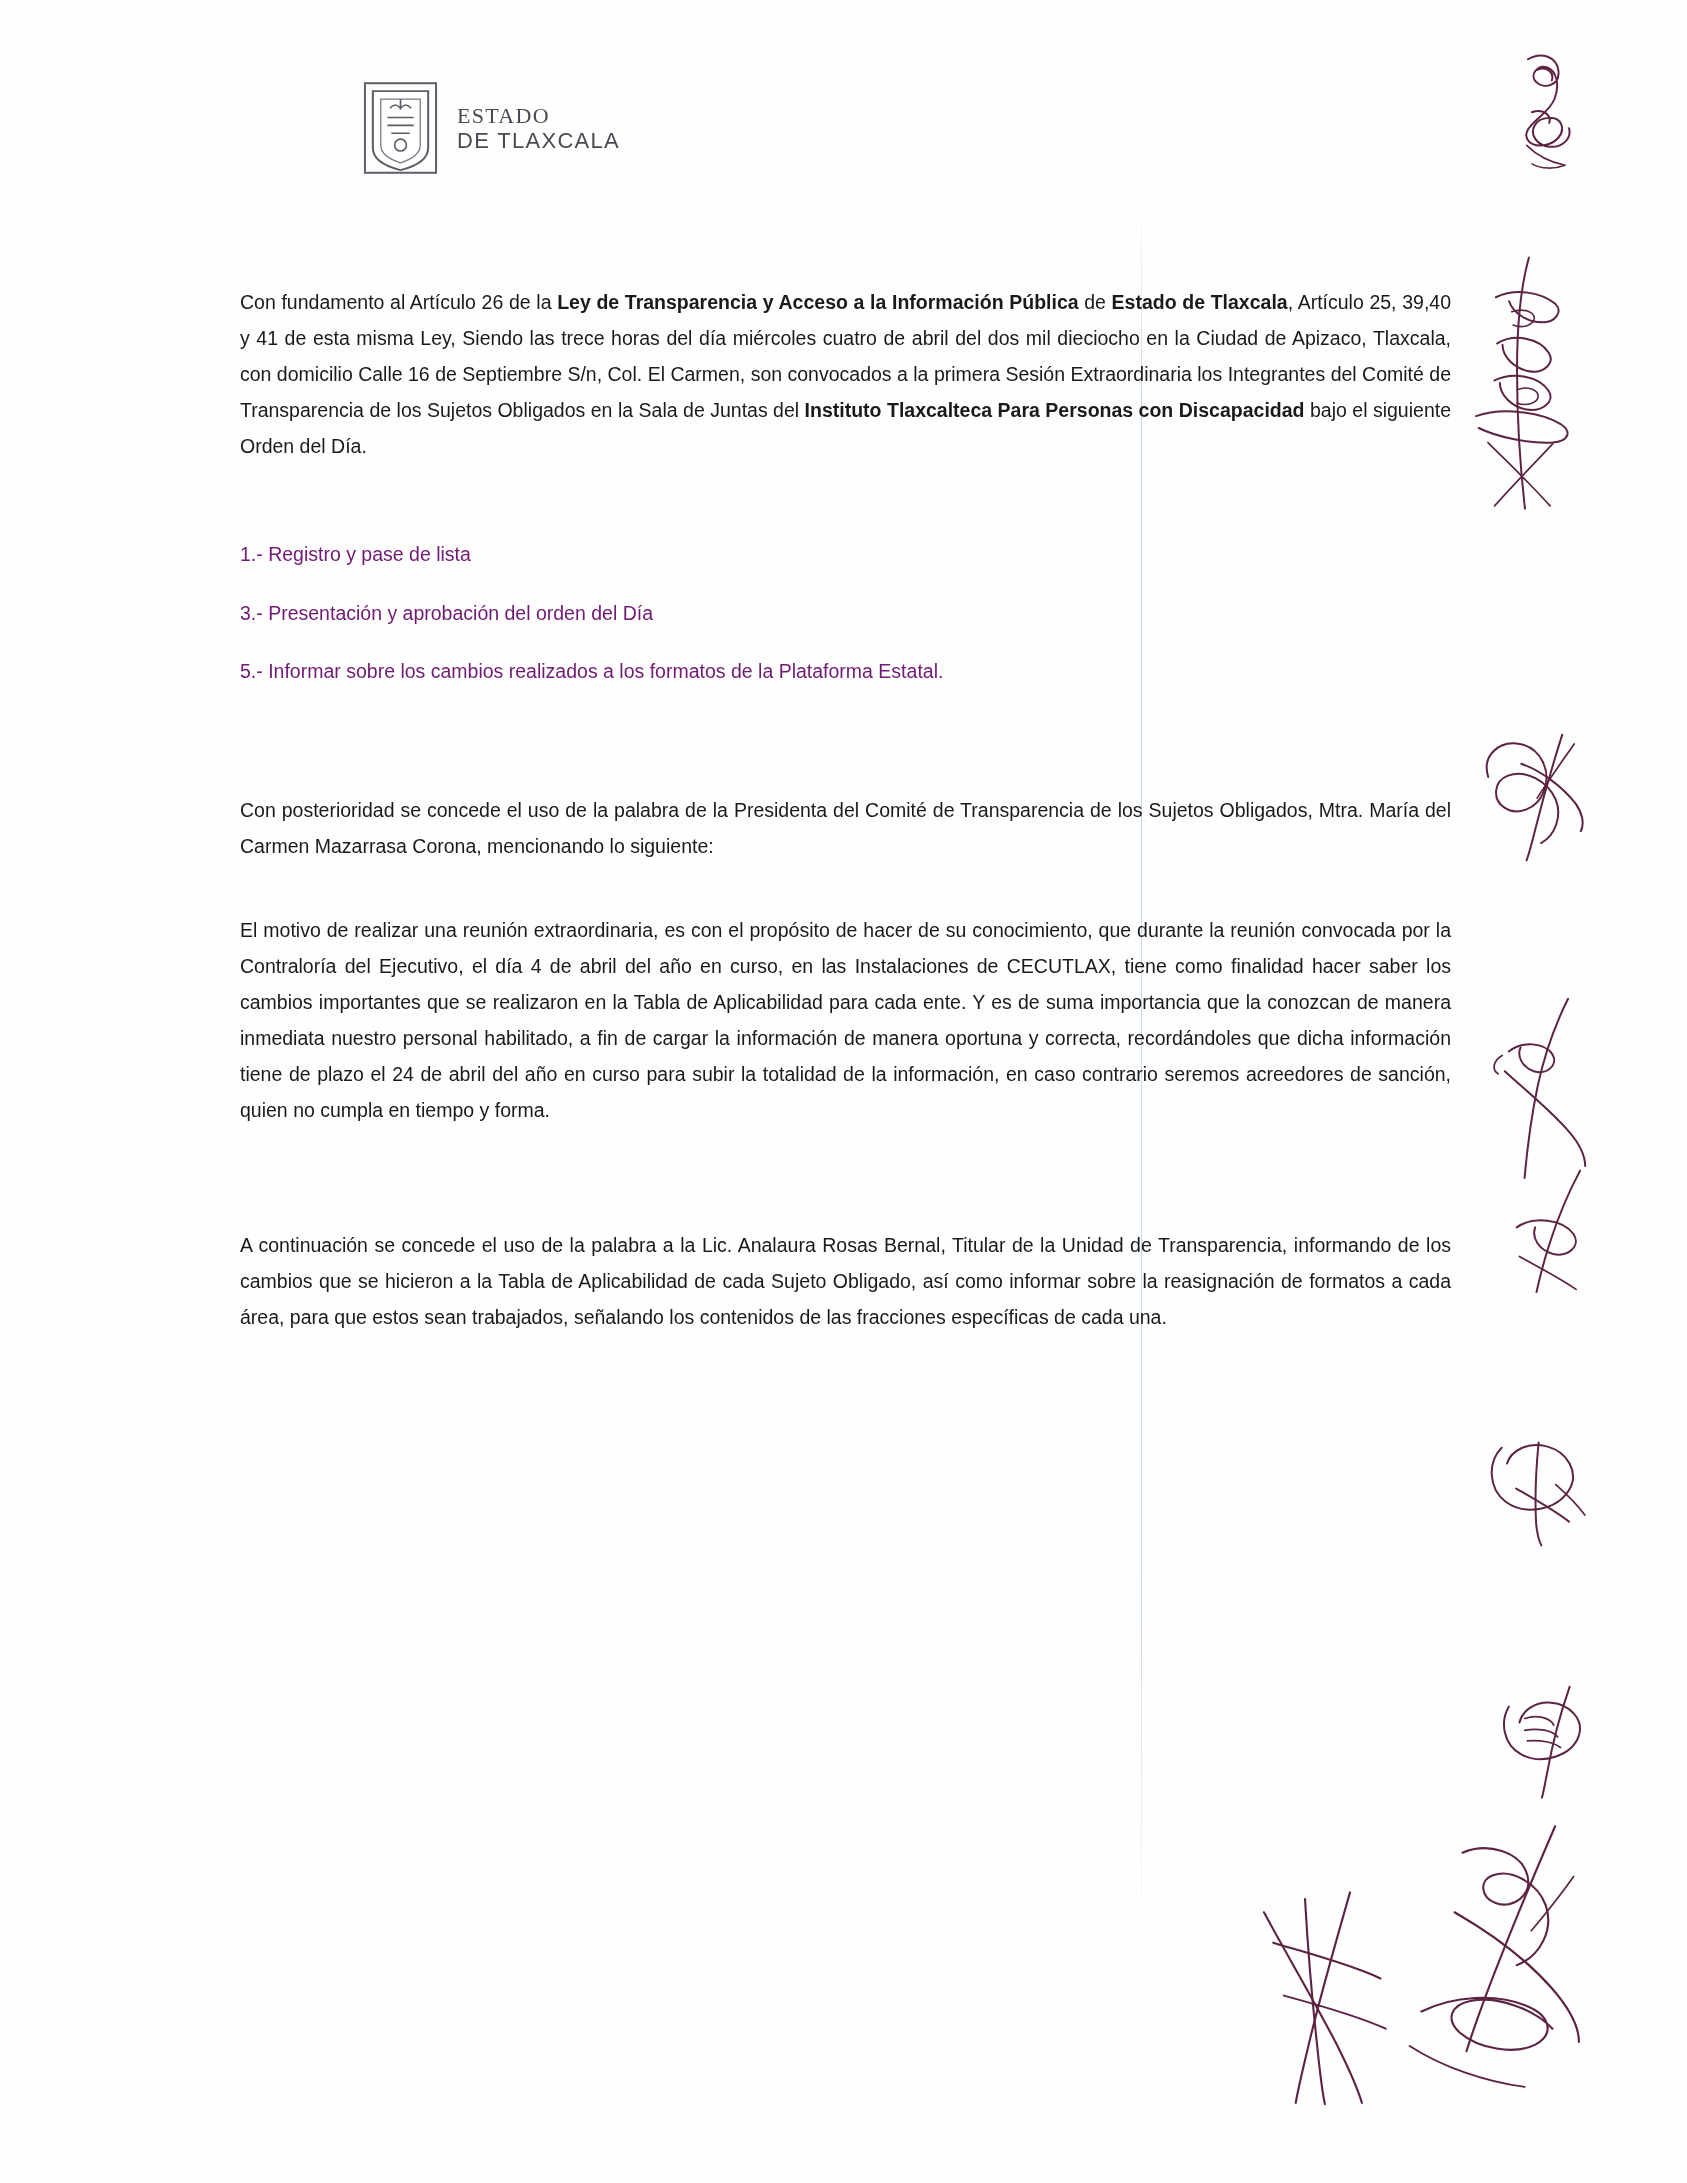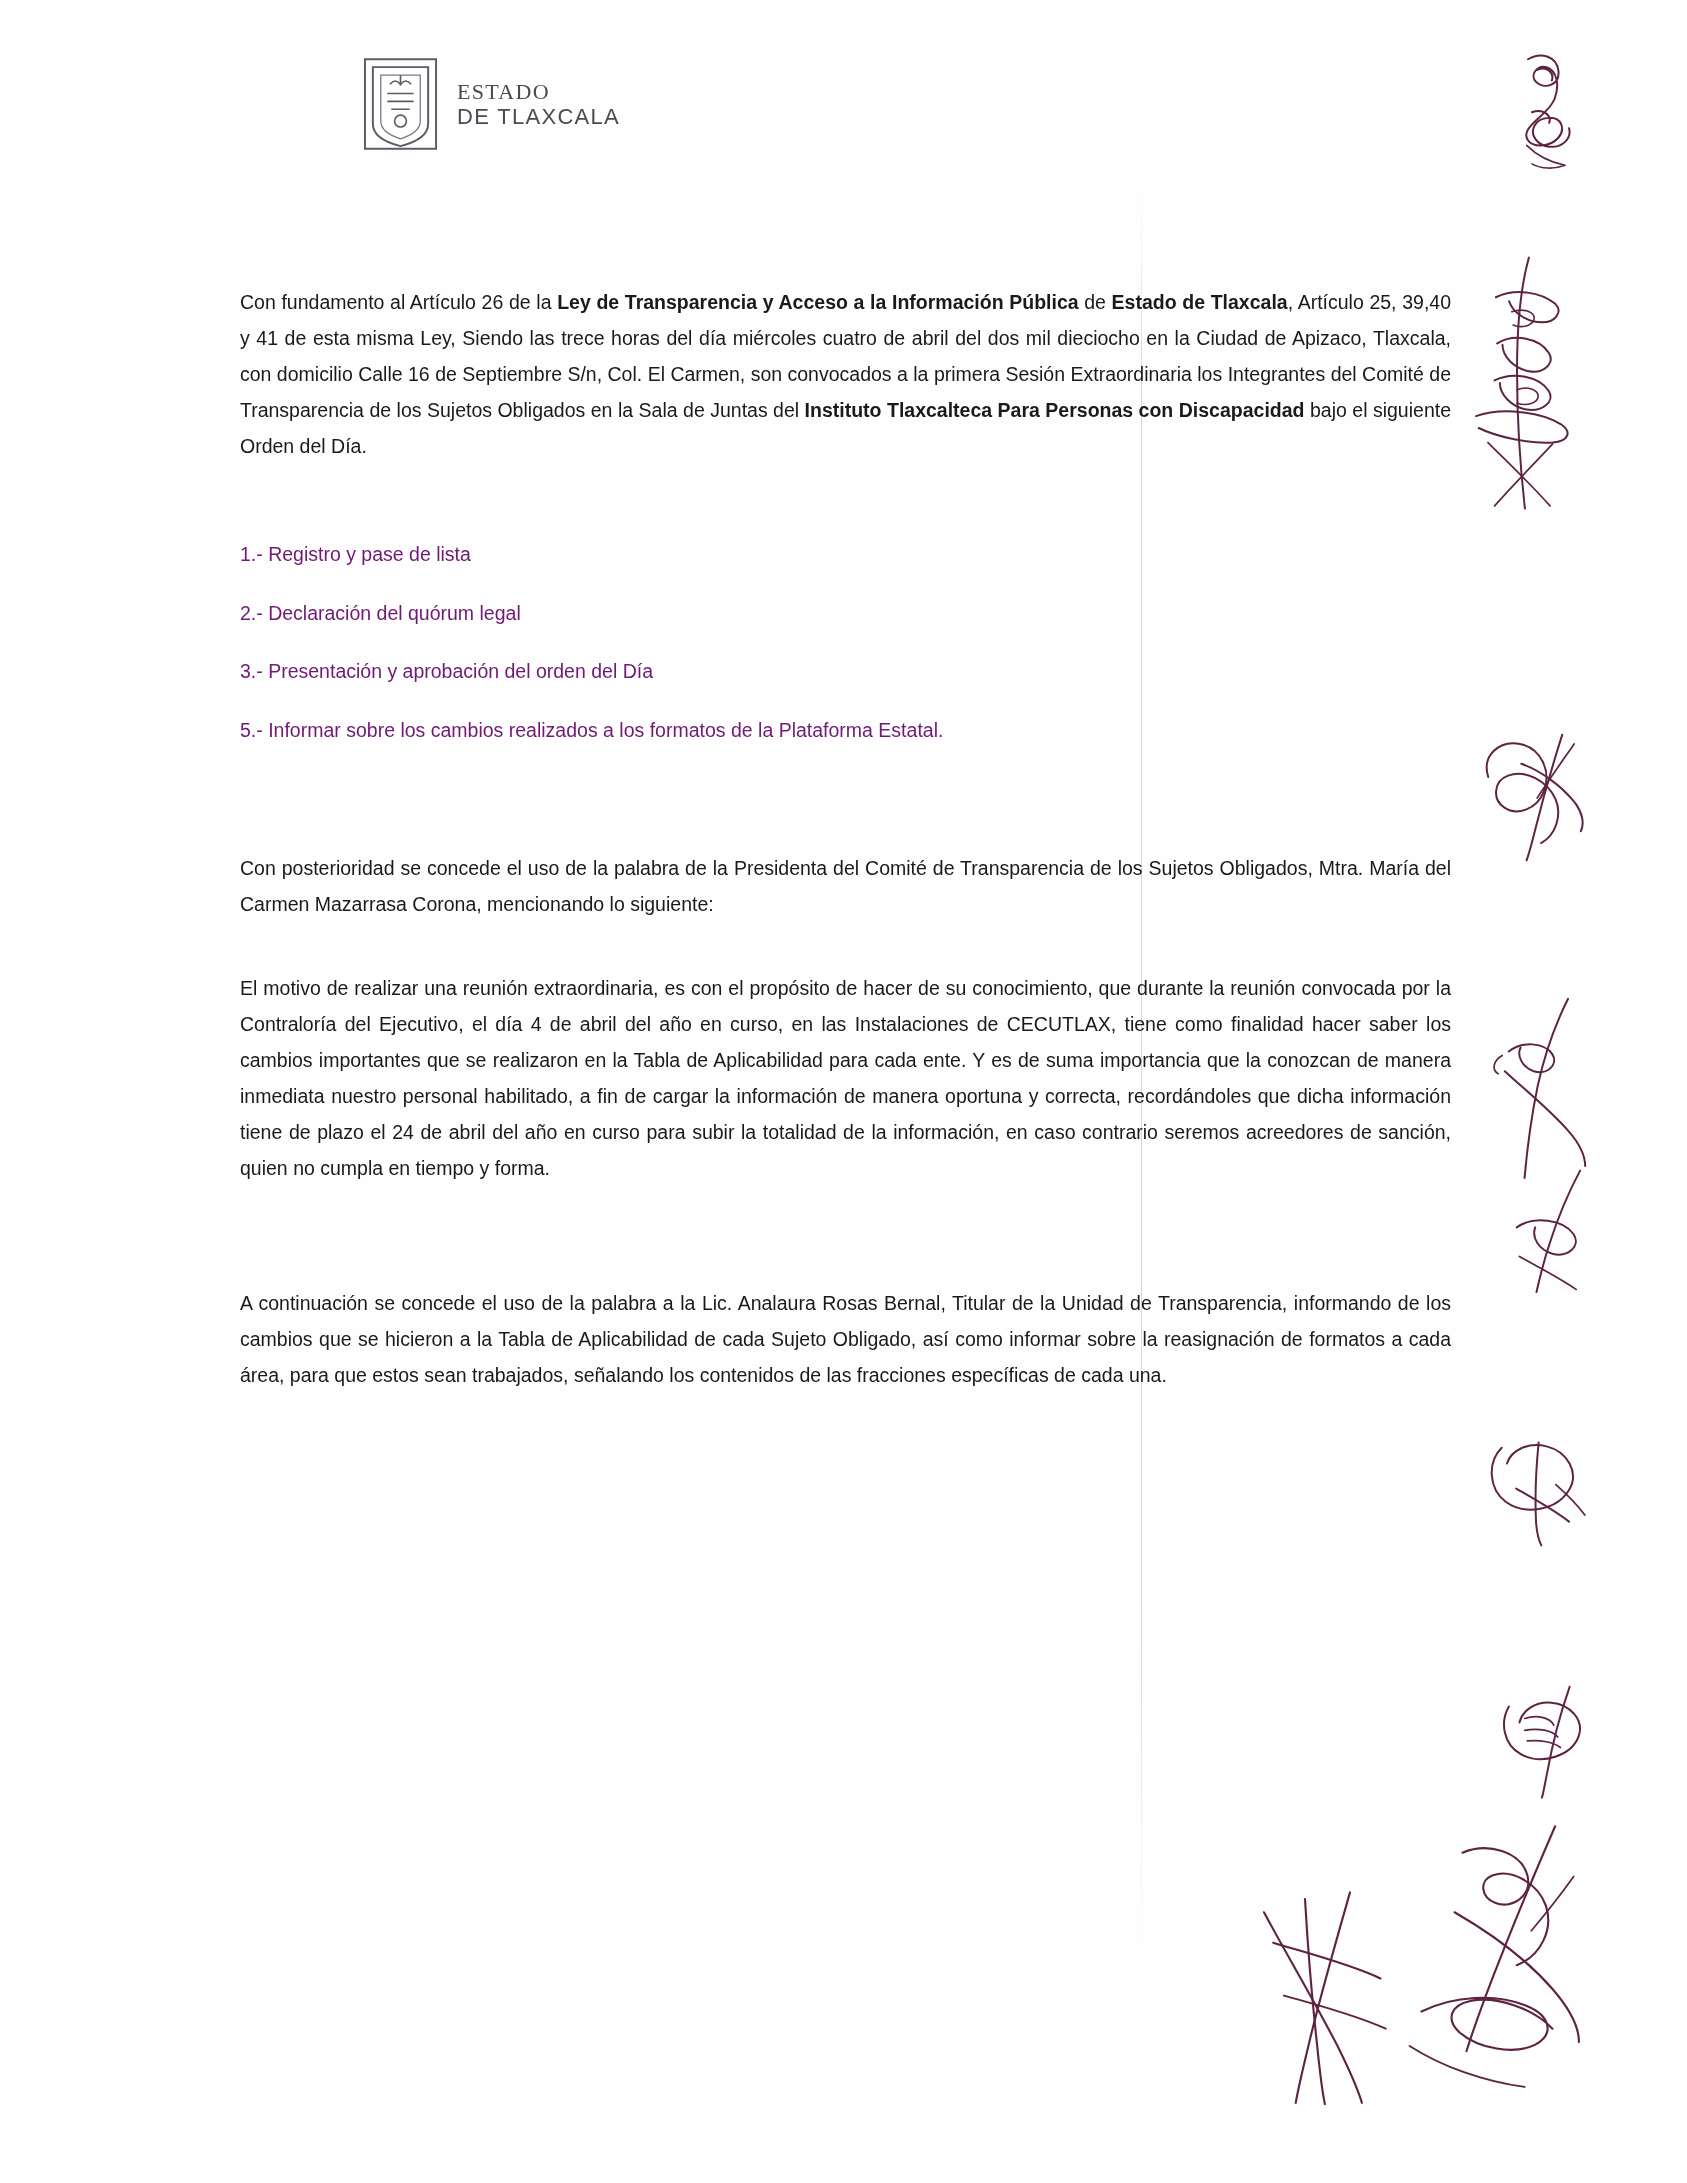--- a/index.html
+++ b/index.html
@@ -17,21 +17,21 @@
   }
   .page {
     position: absolute;
     inset: 0;
     background: #fefefe;
   }
 
   
   .letterhead {
     position: absolute;
-    top: 55px;
+    top: 79px;
     left: 361px;
     display: flex;
     align-items: center;
     gap: 17px;
   }
   .crest {
     width: 79px;
     height: 98px;
     position: relative;
   }
@@ -136,21 +136,20 @@
   <div class="seam"></div>
 
   <div class="content">
 
     <p class="para"><span>Con fundamento al Artículo 26 de la </span><span class="b">Ley de Transparencia y Acceso a la Información Pública</span><span> de </span><span class="b">Estado de Tlaxcala</span><span>, Artículo 25, 39,40 y 41 de esta misma Ley, Siendo las trece horas del día miércoles  cuatro de abril del dos mil dieciocho en  la Ciudad de Apizaco, Tlaxcala, con domicilio Calle 16 de Septiembre S/n, Col. El Carmen, son convocados a  la primera  Sesión Extraordinaria los  Integrantes del Comité de Transparencia de los Sujetos Obligados en la Sala de Juntas del </span><span class="b">Instituto Tlaxcalteca Para Personas con Discapacidad</span><span> bajo el siguiente Orden del Día.</span></p>
 
     <div class="gap-md"></div>
 
     <ol class="agenda">
       <li>1.- Registro y pase de lista</li>
-      <li>2.- Declaración del quórum legal</li>
       <li>3.- Presentación y aprobación del orden del Día</li>
       <li>5.- Informar  sobre los cambios realizados a los formatos de la Plataforma Estatal.</li>
     </ol>
 
     <div class="gap-md"></div>
 
 
     <div class="gap-sm"></div>
 
     <p class="para">Con posterioridad se concede el uso de la palabra de la  Presidenta del Comité de Transparencia de los Sujetos Obligados, Mtra. María del Carmen Mazarrasa Corona, mencionando lo siguiente:</p>

